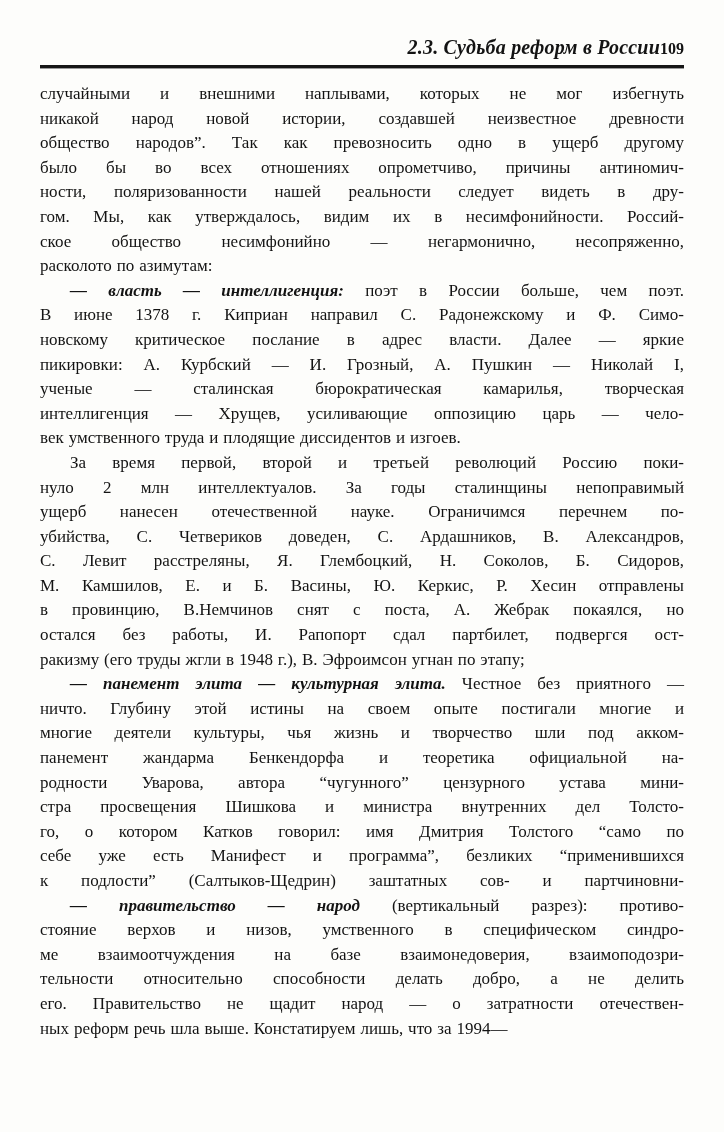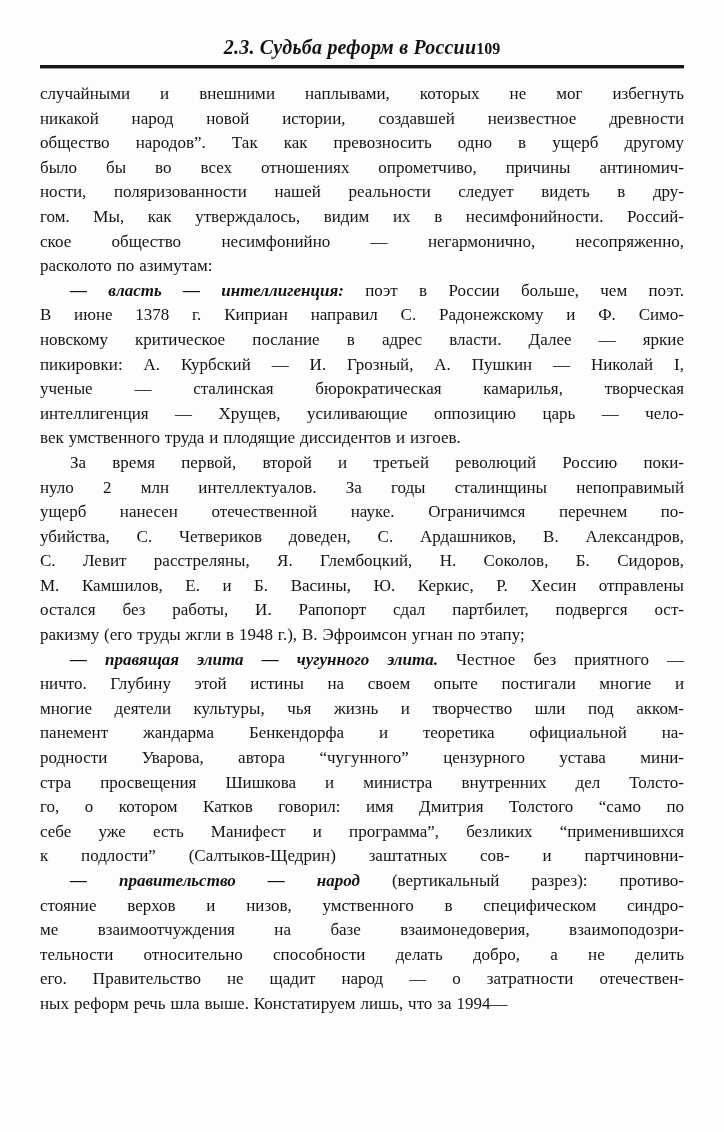--- a/index.html
+++ b/index.html
@@ -7,21 +7,21 @@
     width: 724px; height: 1132px;
     background: #fdfdfb;
     color: #131313;
     font-family: "Liberation Serif", "DejaVu Serif", serif;
     overflow: hidden;
   }
   .page { width: 724px; height: 1132px; position: relative; }
   .content { margin: 36px 40px 0 40px; }
 
   .header {
-    display: flex; justify-content: center; align-items: baseline;
+    display: flex; justify-content: flex-end; align-items: baseline;
   }
   .header-title {
     font-style: italic; font-weight: bold;
     font-size: 20px; letter-spacing: 0.2px;
   }
   .header-pagenum {
     font-weight: bold; font-size: 16px;
   }
   .header-rule {
     margin-top: 6px; height: 3px; background: #161616;
@@ -70,23 +70,24 @@
         <div class="line"><span>пикировки: А. Курбский — И. Грозный, А. Пушкин — Николай I,</span></div>
         <div class="line"><span>ученые — сталинская бюрократическая камарилья, творческая</span></div>
         <div class="line"><span>интеллигенция — Хрущев, усиливающие оппозицию царь — чело-</span></div>
         <div class="line last"><span>век умственного труда и плодящие диссидентов и изгоев.</span></div>
         <div class="line indent"><span>За время первой, второй и третьей революций Россию поки-</span></div>
         <div class="line"><span>нуло 2 млн интеллектуалов. За годы сталинщины непоправимый</span></div>
         <div class="line"><span>ущерб нанесен отечественной науке. Ограничимся перечнем по-</span></div>
         <div class="line"><span>убийства, С. Четвериков доведен, С. Ардашников, В. Александров,</span></div>
         <div class="line"><span>С. Левит расстреляны, Я. Глембоцкий, Н. Соколов, Б. Сидоров,</span></div>
         <div class="line"><span>М. Камшилов, Е. и Б. Васины, Ю. Керкис, Р. Хесин отправлены</span></div>
+        <div class="line"><span>в провинцию, В.Немчинов снят с поста, А. Жебрак покаялся, но</span></div>
         <div class="line"><span>остался без работы, И. Рапопорт сдал партбилет, подвергся ост-</span></div>
         <div class="line last"><span>ракизму (его труды жгли в 1948 г.), В. Эфроимсон угнан по этапу;</span></div>
-        <div class="line indent"><span class="it">— правящая элита — чугунного элита.</span><span> Честное без приятного —</span></div>
+        <div class="line indent"><span class="it">— панемент элита — культурная элита.</span><span> Честное без приятного —</span></div>
         <div class="line"><span>ничто. Глубину этой истины на своем опыте постигали многие и</span></div>
         <div class="line"><span>многие деятели культуры, чья жизнь и творчество шли под акком-</span></div>
         <div class="line"><span>панемент жандарма Бенкендорфа и теоретика официальной на-</span></div>
         <div class="line"><span>родности Уварова, автора “чугунного” цензурного устава мини-</span></div>
         <div class="line"><span>стра просвещения Шишкова и министра внутренних дел Толсто-</span></div>
         <div class="line"><span>го, о котором Катков говорил: имя Дмитрия Толстого “само по</span></div>
         <div class="line"><span>себе уже есть Манифест и программа”, безликих “применившихся</span></div>
         <div class="line"><span>к подлости” (Салтыков-Щедрин) заштатных сов- и партчиновни-</span></div>
         <div class="line indent"><span class="it">— правительство — народ</span><span> (вертикальный разрез): противо-</span></div>
         <div class="line"><span>стояние верхов и низов, умственного в специфическом синдро-</span></div>

